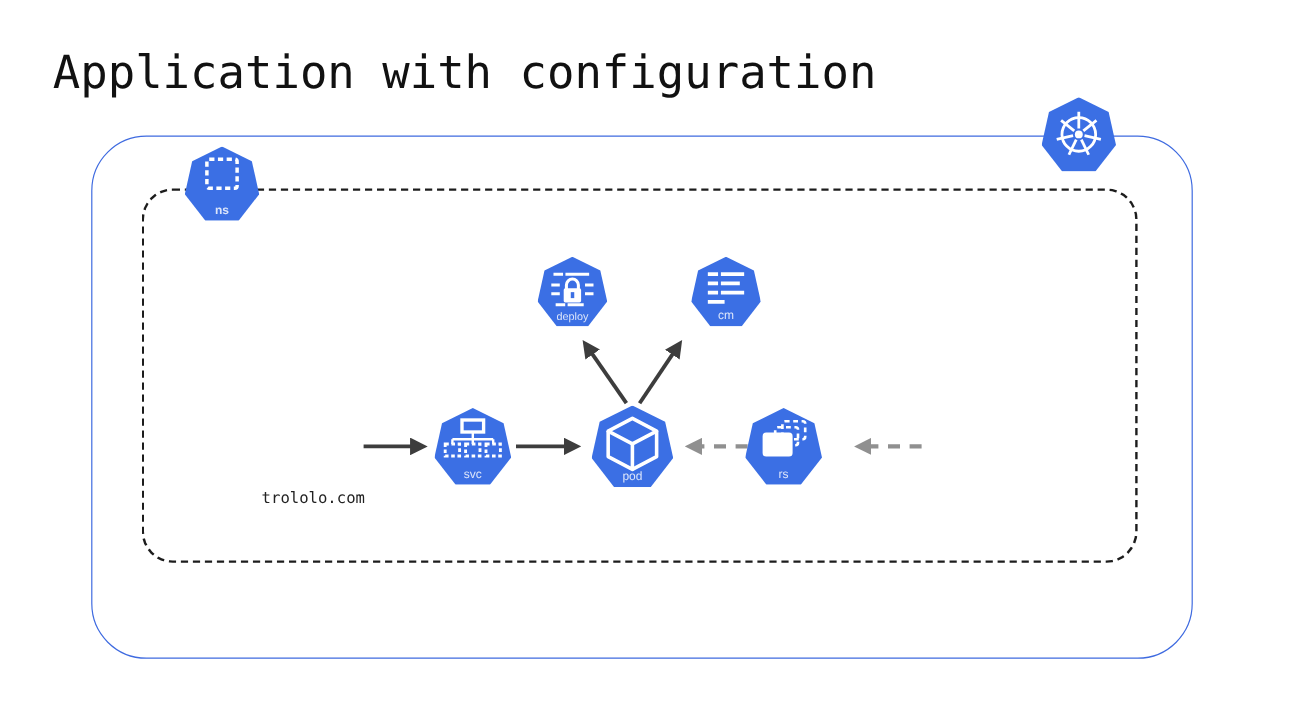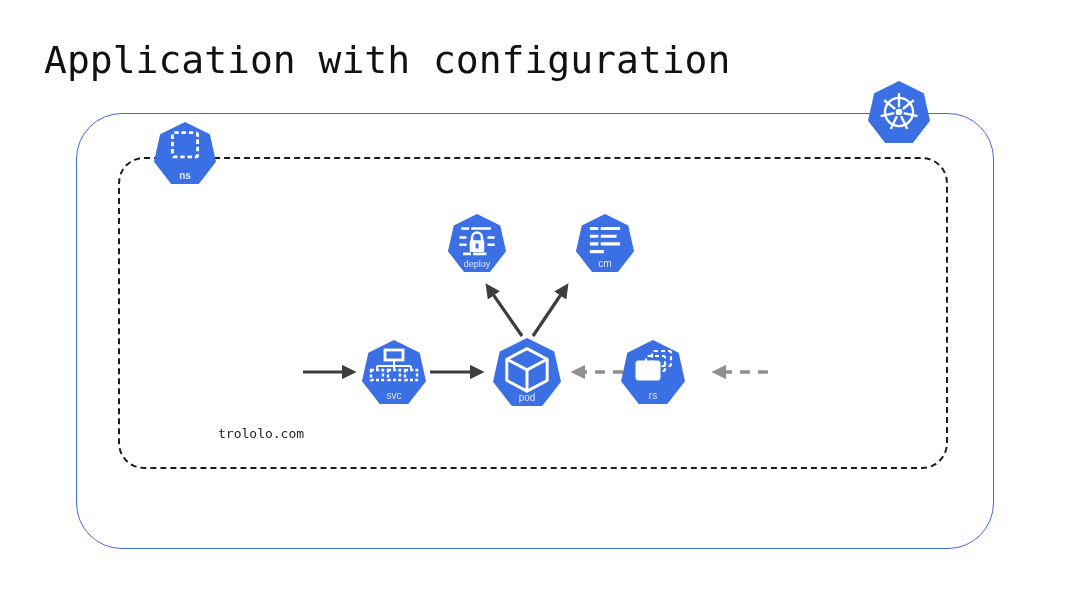--- a/index.html
+++ b/index.html
@@ -31,21 +31,21 @@
     clip-path:polygon(50% 0%, 90.1% 19.8%, 100% 64.3%, 72.3% 100%, 27.7% 100%, 0% 64.3%, 9.9% 19.8%);
   }
   .node .glyph { position:absolute; inset:0; width:100%; height:100%; }
   .node-label {
     position:absolute; left:0; right:0; bottom:5%;
     text-align:center; font-family:"Liberation Sans", sans-serif;
     font-size:10px; line-height:1; color:rgba(255,255,255,0.82);
   }
   .node-label.small { font-size:9px; }
   .host {
-    position:absolute; left:218px; top:426px;
+    position:absolute; left:218px; top:408px;
     font-size:13px; color:#222; font-family:"DejaVu Sans Mono", monospace;
   }
 </style>
 </head>
 <body>
 
 <div class="stage">
 
   <h1 class="title">Application with configuration</h1>
 

